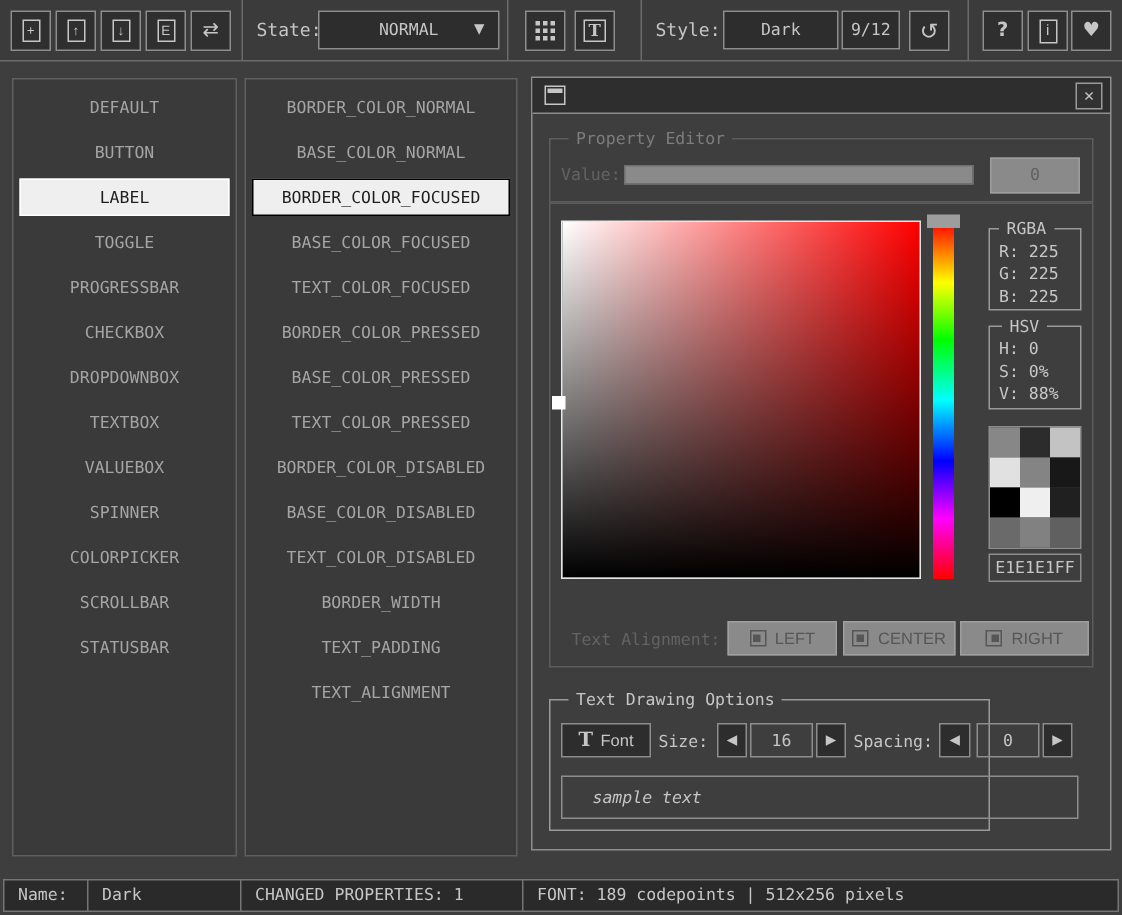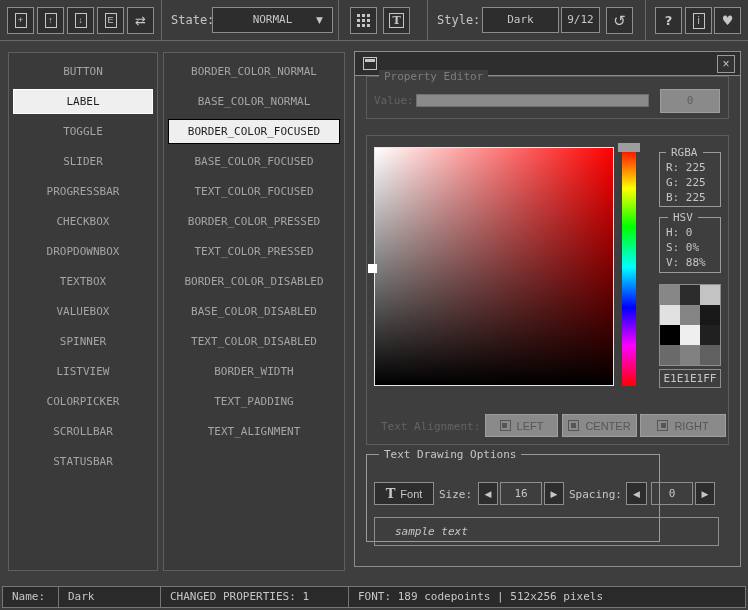--- a/index.html
+++ b/index.html
@@ -177,62 +177,62 @@
     <button class="tbtn" style="left:685px">
       <i class="ibox">i</i>
     </button>
     <button class="tbtn" style="left:714px">
       <i class="glyph" style="font-size:13px">♥</i>
     </button>
   </div>
 
   <div class="panel ctrls">
 
+  <div class="list-item">DEFAULT</div>
       <div class="list-item">BUTTON</div>
       <div class="list-item selected">LABEL</div>
       <div class="list-item">TOGGLE</div>
-      <div class="list-item">SLIDER</div>
       <div class="list-item">PROGRESSBAR</div>
       <div class="list-item">CHECKBOX</div>
       <div class="list-item">DROPDOWNBOX</div>
       <div class="list-item">TEXTBOX</div>
       <div class="list-item">VALUEBOX</div>
       <div class="list-item">SPINNER</div>
-      <div class="list-item">LISTVIEW</div>
       <div class="list-item">COLORPICKER</div>
       <div class="list-item">SCROLLBAR</div>
       <div class="list-item">STATUSBAR</div>
     </div>
 
   <div class="panel props">
 
   <div class="list-item">BORDER_COLOR_NORMAL</div>
       <div class="list-item">BASE_COLOR_NORMAL</div>
       <div class="list-item selected">BORDER_COLOR_FOCUSED</div>
       <div class="list-item">BASE_COLOR_FOCUSED</div>
       <div class="list-item">TEXT_COLOR_FOCUSED</div>
       <div class="list-item">BORDER_COLOR_PRESSED</div>
+      <div class="list-item">BASE_COLOR_PRESSED</div>
       <div class="list-item">TEXT_COLOR_PRESSED</div>
       <div class="list-item">BORDER_COLOR_DISABLED</div>
       <div class="list-item">BASE_COLOR_DISABLED</div>
       <div class="list-item">TEXT_COLOR_DISABLED</div>
       <div class="list-item">BORDER_WIDTH</div>
       <div class="list-item">TEXT_PADDING</div>
       <div class="list-item">TEXT_ALIGNMENT</div>
     </div>
 
   <div class="win">
     <div class="win-titlebar">
       <span class="win-icon"></span>
       <button class="close-btn">
         <span>×</span>
       </button>
     </div>
 
-    <div class="gbox" style="left:11px; top:24px; width:363px; height:43px">
+    <div class="gbox" style="left:11px; top:40px; width:363px; height:43px">
       <span class="gtitle">Property Editor</span>
       <span class="dis-label" style="left:7px; top:17px">Value:</span>
       <div class="slider-dis" style="left:49px; top:17px; width:233px; height:13px"></div>
       <div class="valbox-dis" style="left:293px; top:12px; width:60px; height:24px">0</div>
     </div>
 
     <div class="gbox" style="left:11px; top:83px; width:363px; height:310px"></div>
 
     <div class="picker">
       <div class="picker-cursor"></div>
@@ -289,21 +289,21 @@
         </span>
       <span>CENTER</span>
     </button>
     <button class="ta-btn" style="left:285px; width:86px">
       <span class="ta-ico right">
           <i></i>
         </span>
       <span>RIGHT</span>
     </button>
 
-    <div class="gbox lit" style="left:11px; top:402px; width:294px; height:88px">
+    <div class="gbox lit" style="left:11px; top:414px; width:294px; height:88px">
       <span class="gtitle">Text Drawing Options</span>
     </div>
 
     <button class="dbtn" style="left:19px; top:430px; width:60px; height:23px; font-size:11px">
       <span class="t-serif">T</span>
       <span>Font</span>
     </button>
     <span class="lit-label" style="left:84px; top:436px">Size:</span>
     <button class="dbtn" style="left:123px; top:430px; width:20px; height:23px">
       <span class="glyph">◀</span>

